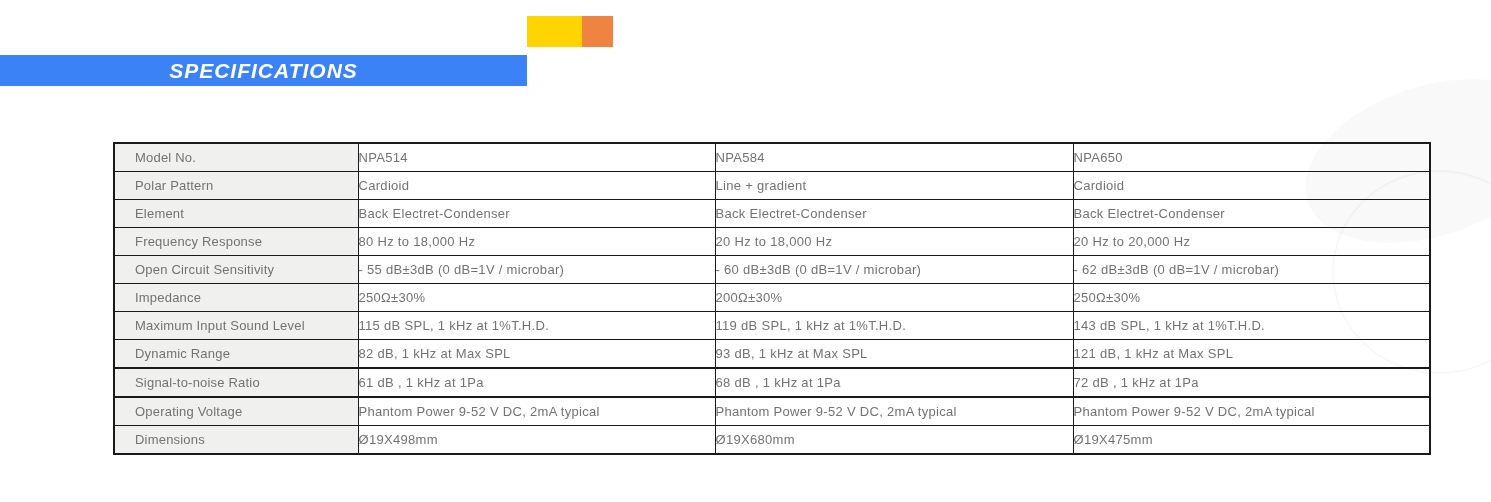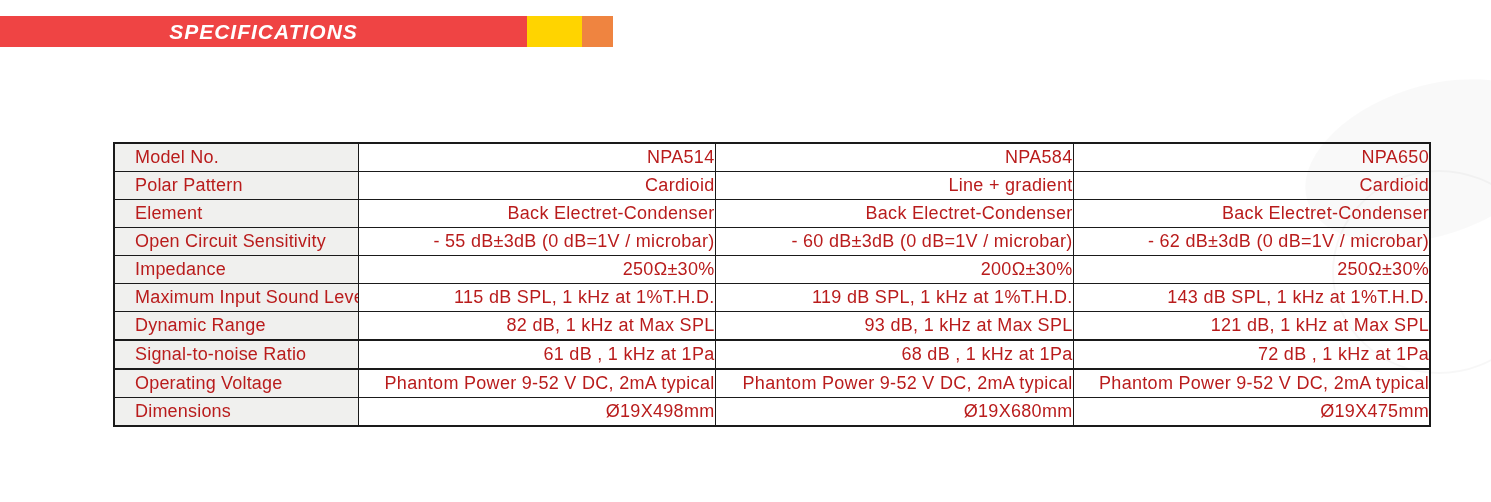--- a/index.html
+++ b/index.html
@@ -59,28 +59,28 @@
   }
 
   
   .spec-table {
     position: absolute;
     left: 113px; top: 142px;
     width: 1316px;
     border-collapse: collapse;
     table-layout: fixed;
     border: 2px solid #1a1a1a;
-    font-size: 18px;
-    color: #b91c1c;
+    font-size: 13px;
+    color: #737373;
   }
   .spec-table td {
     border: 1px solid #1a1a1a;
     height: 27px;
     padding: 0;
-    text-align: right;
+    text-align: left;
     vertical-align: middle;
     white-space: nowrap;
     overflow: hidden;
     letter-spacing: 0.3px;
   }
   .spec-table td.label-cell {
     background: #f0f0ee;
     text-align: left;
     padding-left: 20px;
     letter-spacing: 0.2px;
@@ -89,21 +89,21 @@
     border-bottom-width: 2px;
   }
 </style>
 </head>
 <body>
 
 <div class="wm wm1"></div>
 <div class="wm wm2"></div>
 
 <div class="banner">
-  <div class="seg seg-main" style="background: #ef4444;">
+  <div class="seg seg-main" style="background: #3b82f6; margin-top: 39px;">
     <span class="banner-title" style="color: rgb(255, 255, 255);">SPECIFICATIONS</span>
   </div>
   <div class="seg seg-yellow" style="background: rgb(255, 212, 0);"></div>
   <div class="seg seg-tail" style="background: rgb(239, 132, 64);"></div>
 </div>
 
 <table class="spec-table">
   <colgroup>
     <col style="width:244px">
     <col style="width:357px">
@@ -121,20 +121,26 @@
         <td class="label-cell">Polar Pattern</td>
         <td class="value-cell">Cardioid</td>
         <td class="value-cell">Line + gradient</td>
         <td class="value-cell">Cardioid</td>
       </tr>
       <tr>
         <td class="label-cell">Element</td>
         <td class="value-cell">Back Electret-Condenser</td>
         <td class="value-cell">Back Electret-Condenser</td>
         <td class="value-cell">Back Electret-Condenser</td>
+      </tr>
+      <tr>
+        <td class="label-cell">Frequency Response</td>
+        <td class="value-cell">80 Hz to 18,000 Hz</td>
+        <td class="value-cell">20 Hz to 18,000 Hz</td>
+        <td class="value-cell">20 Hz to 20,000 Hz</td>
       </tr>
       <tr>
         <td class="label-cell">Open Circuit Sensitivity</td>
         <td class="value-cell">- 55 dB±3dB (0 dB=1V / microbar)</td>
         <td class="value-cell">- 60 dB±3dB (0 dB=1V / microbar)</td>
         <td class="value-cell">- 62 dB±3dB (0 dB=1V / microbar)</td>
       </tr>
       <tr>
         <td class="label-cell">Impedance</td>
         <td class="value-cell">250Ω±30%</td>

